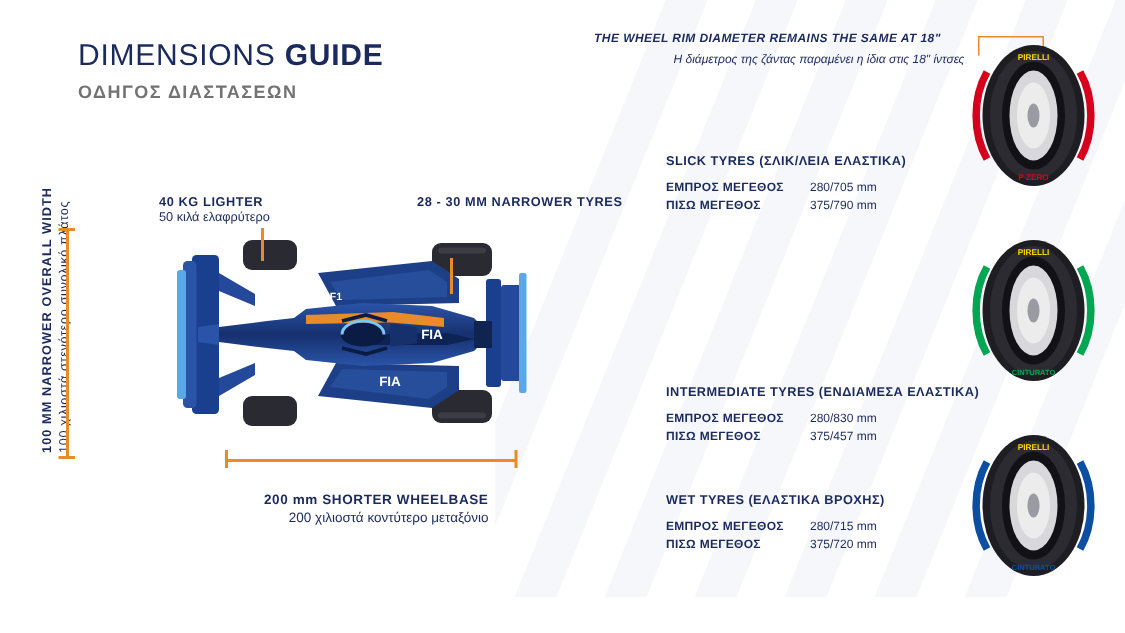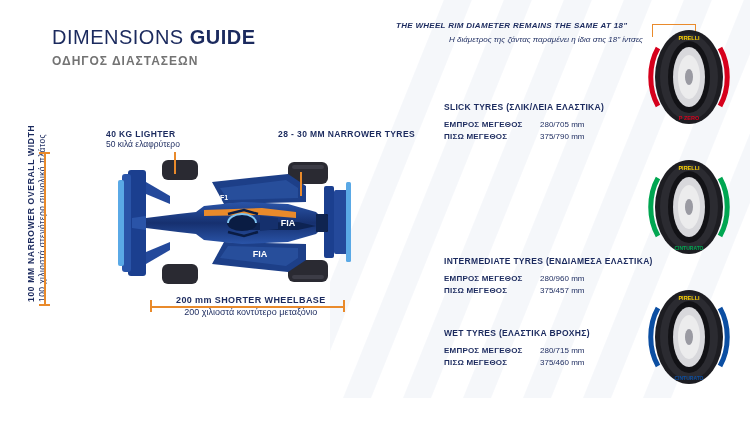--- a/index.html
+++ b/index.html
@@ -48,21 +48,21 @@
   .orange{background:#e98a2b;position:absolute;}
   .oline-v{width:1.5px;}
   .oline-h{height:1.5px;}
 
   
   .callout{position:absolute;}
   .callout .hd{font-size:8.5px;font-weight:bold;letter-spacing:.4px;color:#1b2a5e;white-space:nowrap;}
   .callout .gr{font-size:8.5px;color:#1b2a5e;white-space:nowrap;line-height:1.35;}
 
   
-  .wb{position:absolute;left:176px;top:295px;text-align:center;}
+  .wb{position:absolute;left:176px;top:328px;text-align:right;}
   .wb .hd{font-size:9px;font-weight:bold;letter-spacing:.4px;}
   .wb .gr{font-size:9px;margin-top:2px;}
 
   
   .rim-note{position:absolute;left:396px;top:20px;width:300px;font-style:italic;}
   .rim-note .hd{font-size:8px;font-weight:bold;letter-spacing:.3px;color:#1b2a5e;line-height:1.4;}
   .rim-note .gr{font-size:8px;color:#1b2a5e;margin-top:3px;line-height:1.4;text-align:center;}
 
   .tyre-block{position:absolute;left:444px;width:230px;}
   .tyre-block .t-title{font-size:8.5px;font-weight:bold;letter-spacing:.3px;color:#1b2a5e;}
@@ -228,21 +228,21 @@
     <path d="M82 20 a34 47 0 0 1 0 58" fill="none" stroke="#00a651" stroke-width="5"></path>
     <text x="51" y="12" font-family="Liberation Sans, sans-serif" font-size="5.5" font-weight="bold" fill="#ffd400" text-anchor="middle">PIRELLI</text>
     <text x="51" y="92" font-family="Liberation Sans, sans-serif" font-size="5" font-weight="bold" fill="#00a651" text-anchor="middle">CINTURATO</text>
   </svg>
 
   <div class="tyre-block" style="top:212px;margin-top:44px;">
     <div class="t-title">INTERMEDIATE TYRES (ΕΝΔΙΑΜΕΣΑ ΕΛΑΣΤΙΚΑ)</div>
     <div class="rows">
       <div class="tyre-row">
         <span class="lbl">ΕΜΠΡΟΣ ΜΕΓΕΘΟΣ</span>
-        <span class="val">280/960 mm</span>
+        <span class="val">280/830 mm</span>
       </div>
       <div class="tyre-row">
         <span class="lbl">ΠΙΣΩ ΜΕΓΕΘΟΣ</span>
         <span class="val">375/457 mm</span>
       </div>
     </div>
   </div>
 
   <svg class="tyre-img" style="left:638px;top:288px;" width="102" height="98" viewBox="0 0 102 98">
     <ellipse cx="51" cy="49" rx="34" ry="47" fill="#1d1d22"></ellipse>
@@ -259,18 +259,18 @@
 
   <div class="tyre-block" style="top:328px;">
     <div class="t-title">WET TYRES (ΕΛΑΣΤΙΚΑ ΒΡΟΧΗΣ)</div>
     <div class="rows">
       <div class="tyre-row">
         <span class="lbl">ΕΜΠΡΟΣ ΜΕΓΕΘΟΣ</span>
         <span class="val">280/715 mm</span>
       </div>
       <div class="tyre-row">
         <span class="lbl">ΠΙΣΩ ΜΕΓΕΘΟΣ</span>
-        <span class="val">375/460 mm</span>
+        <span class="val">375/720 mm</span>
       </div>
     </div>
   </div>
 
 </div>
 
 </body></html>

